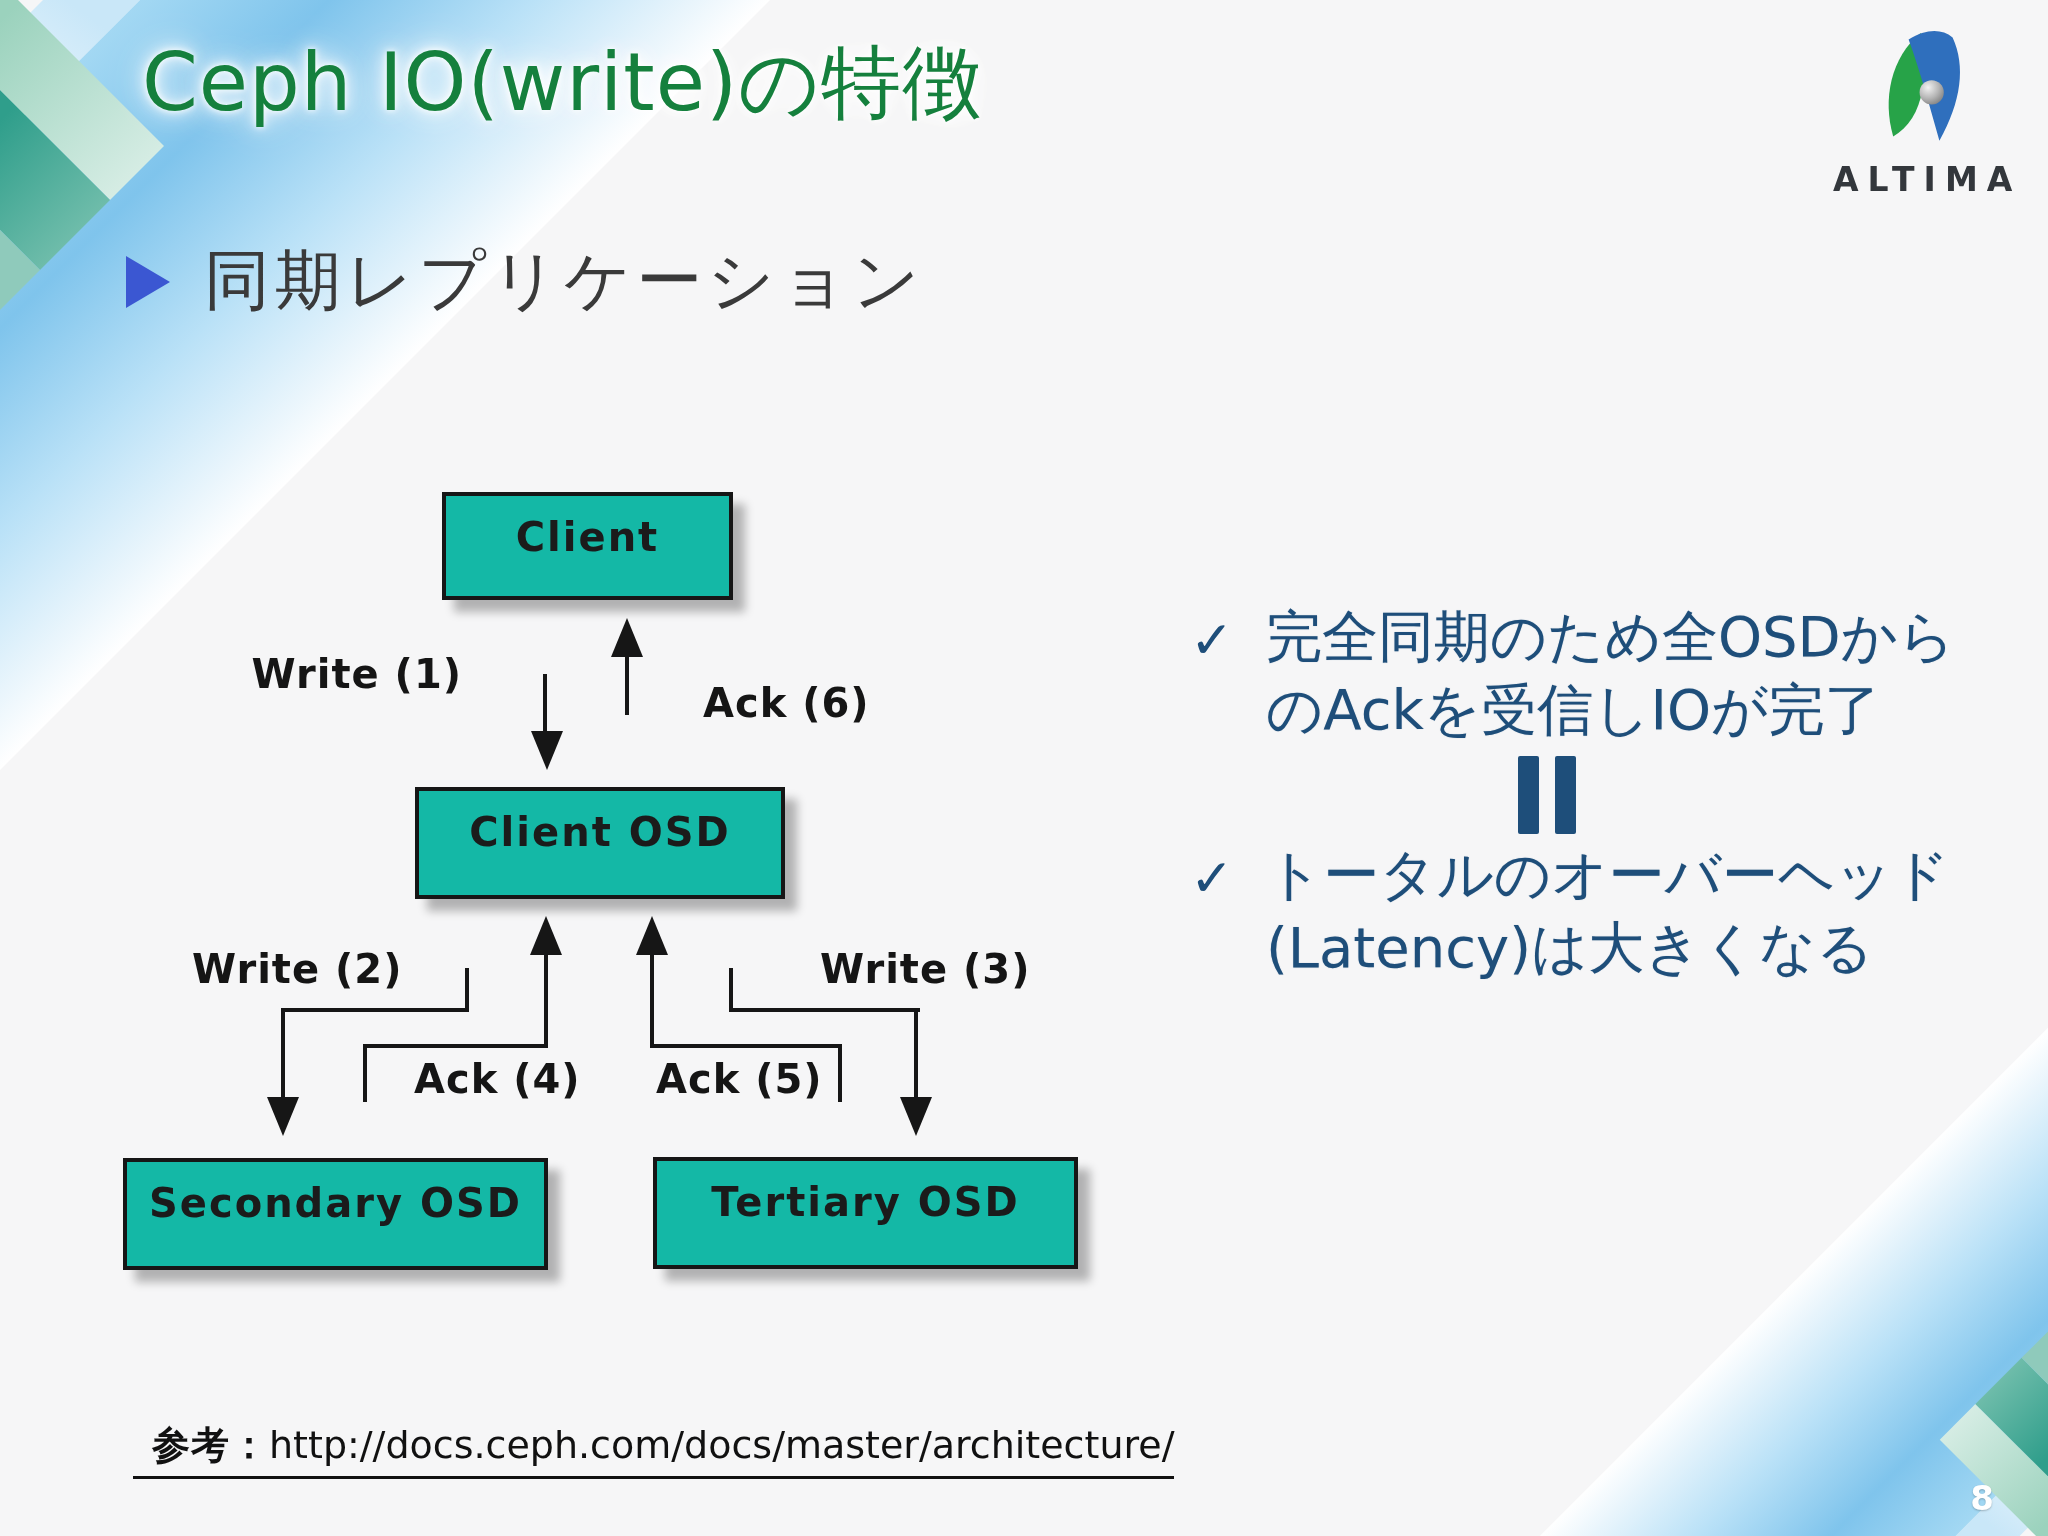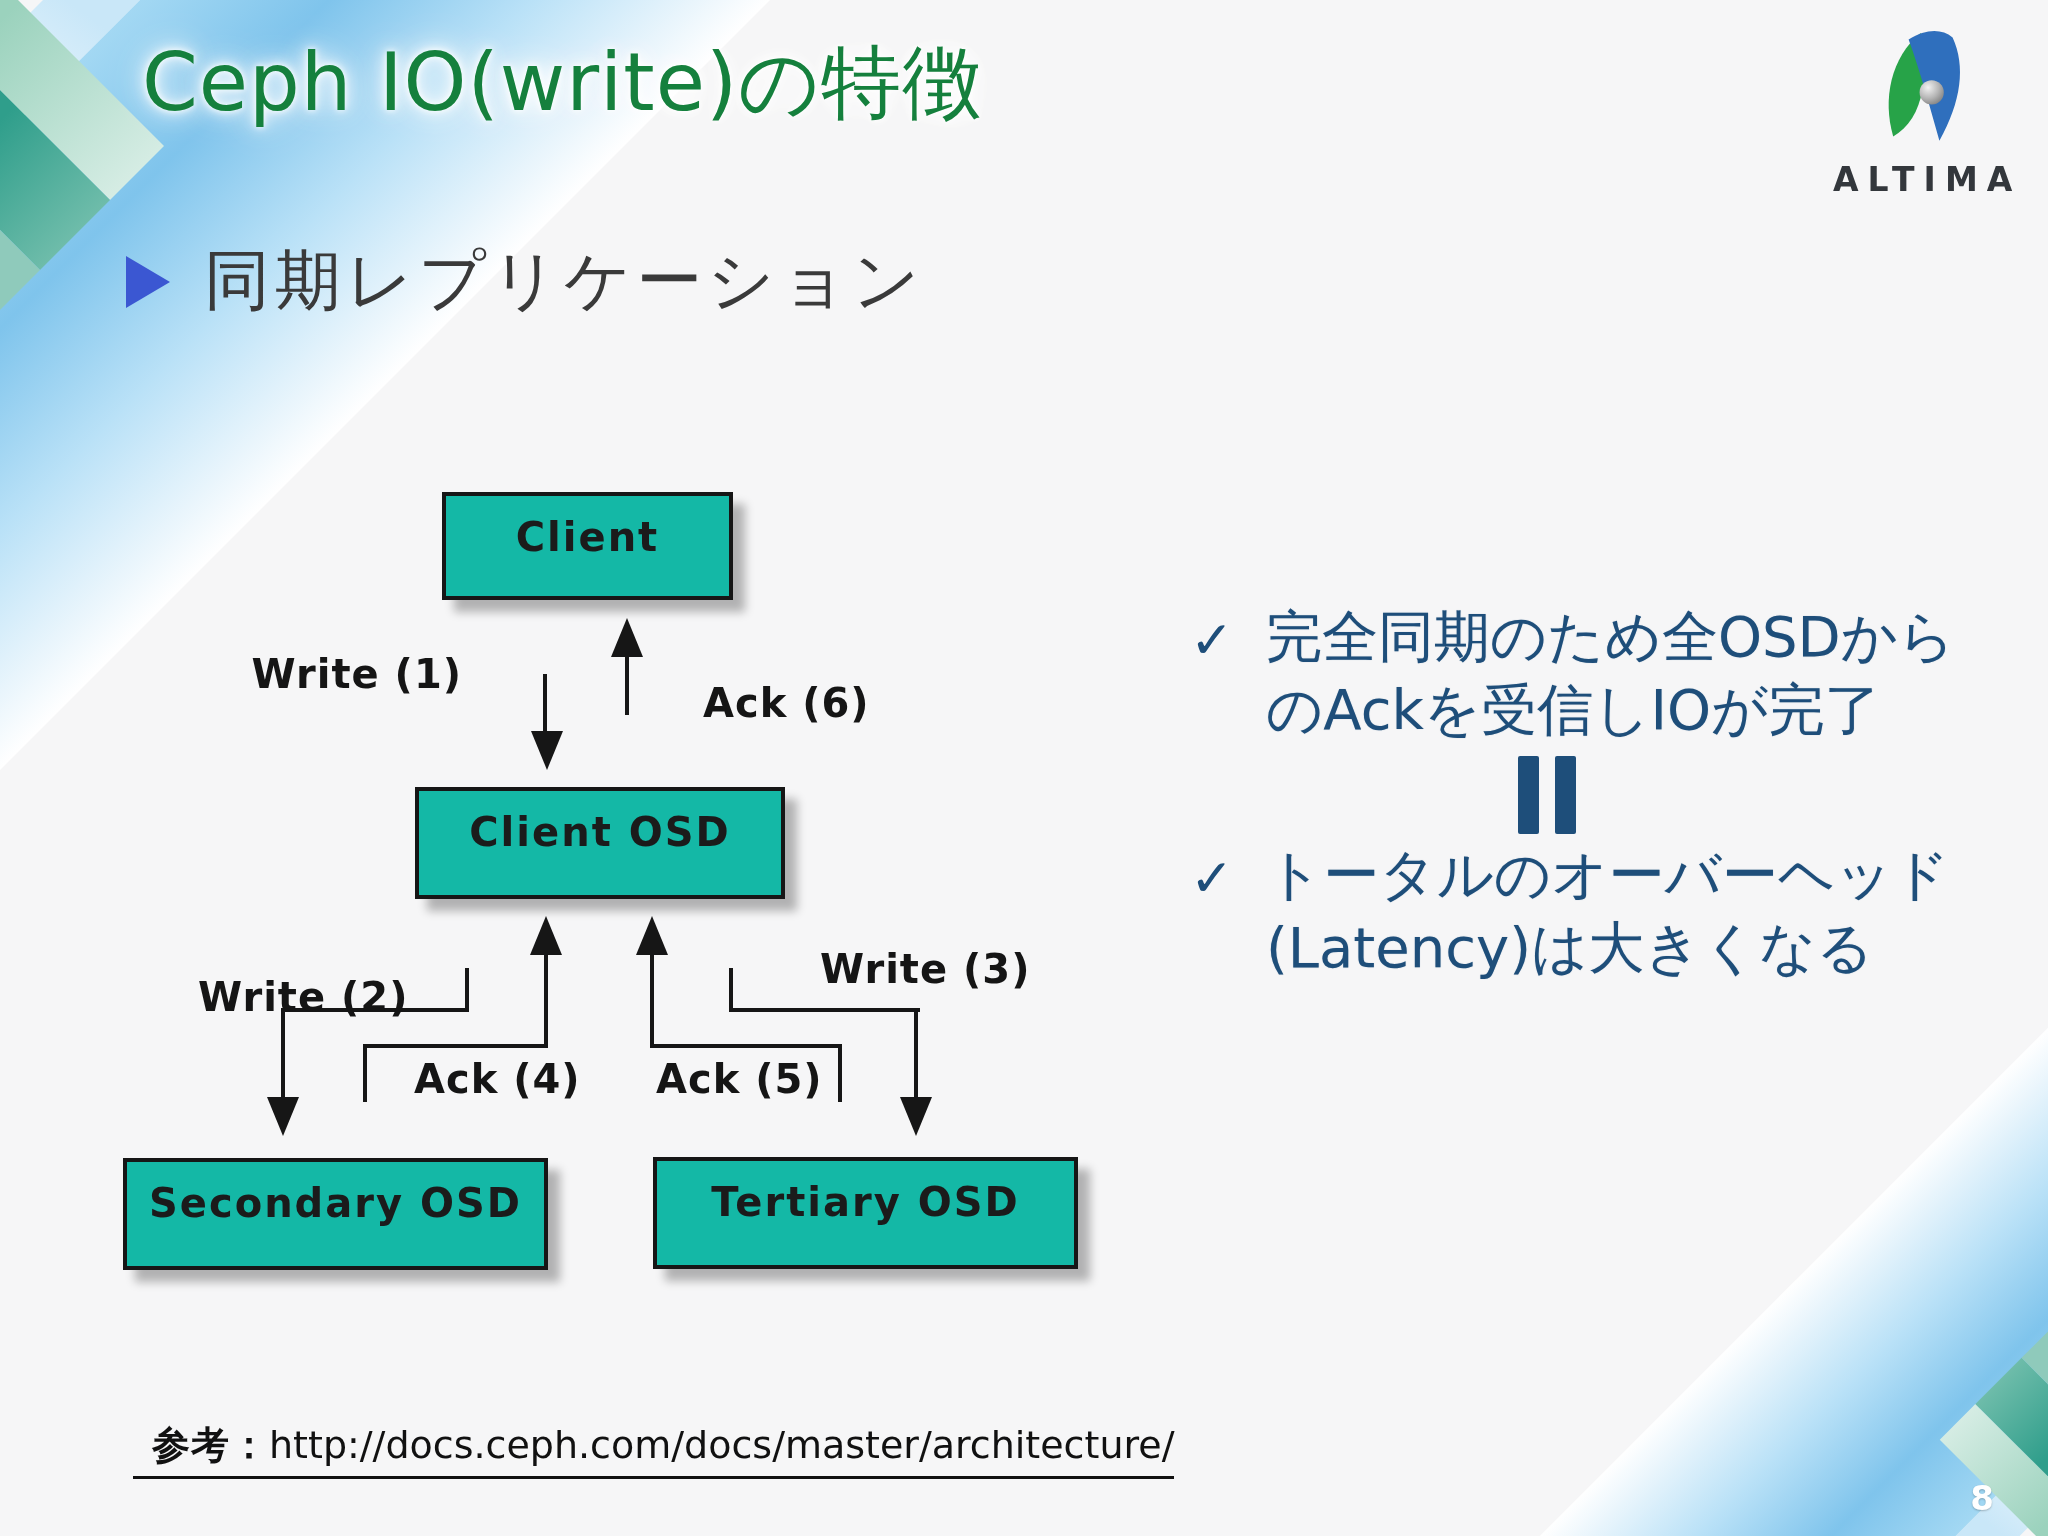--- a/index.html
+++ b/index.html
@@ -76,21 +76,21 @@
   #w2-head{left:267px;top:1097px;}
   #w3-tick{left:729px;top:968px;width:4px;height:44px;}
   #w3-h   {left:729px;top:1008px;width:191px;height:4px;}
   #w3-v   {left:914px;top:1008px;width:4px;height:90px;}
   #w3-head{left:900px;top:1097px;}
 
   .dlabel{position:absolute;font-weight:bold;font-size:40px;color:#151515;
     letter-spacing:1px;white-space:nowrap;}
   #lbl-w1{left:240px;top:651px;width:222px;text-align:right;}
   #lbl-a6{left:703px;top:680px;}
-  #lbl-w2{left:198px;top:946px;margin-top:28px;}
+  #lbl-w2{left:192px;top:946px;}
   #lbl-w3{left:820px;top:946px;}
   #lbl-a4{left:414px;top:1056px;}
   #lbl-a5{left:656px;top:1056px;}
 
   
   .note{position:absolute;left:1190px;padding-left:76px;
     font-size:56px;line-height:73px;color:#1e4e7a;white-space:nowrap;}
   .note1{top:600px;}
   .note2{top:838px;}
   .check{position:absolute;left:0;top:4px;font-size:52px;font-weight:bold;}

